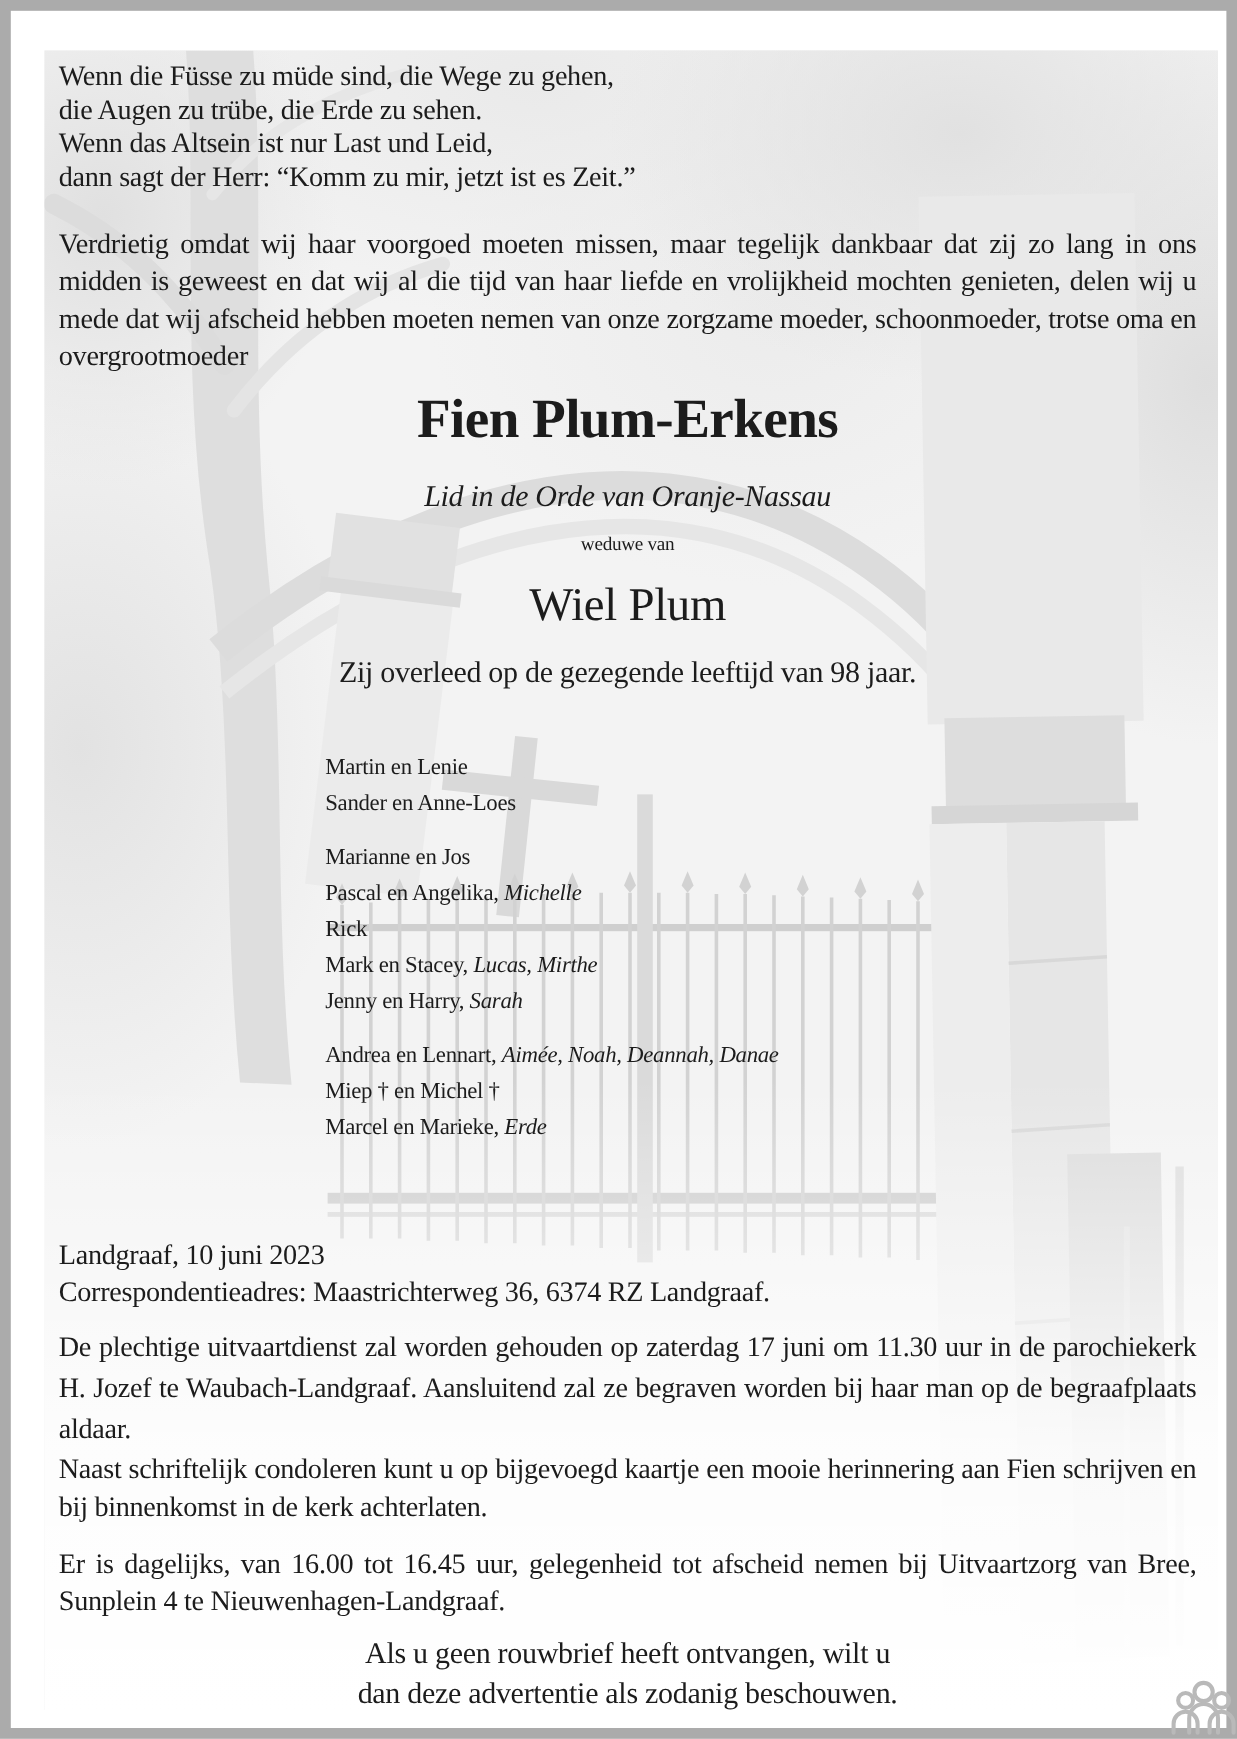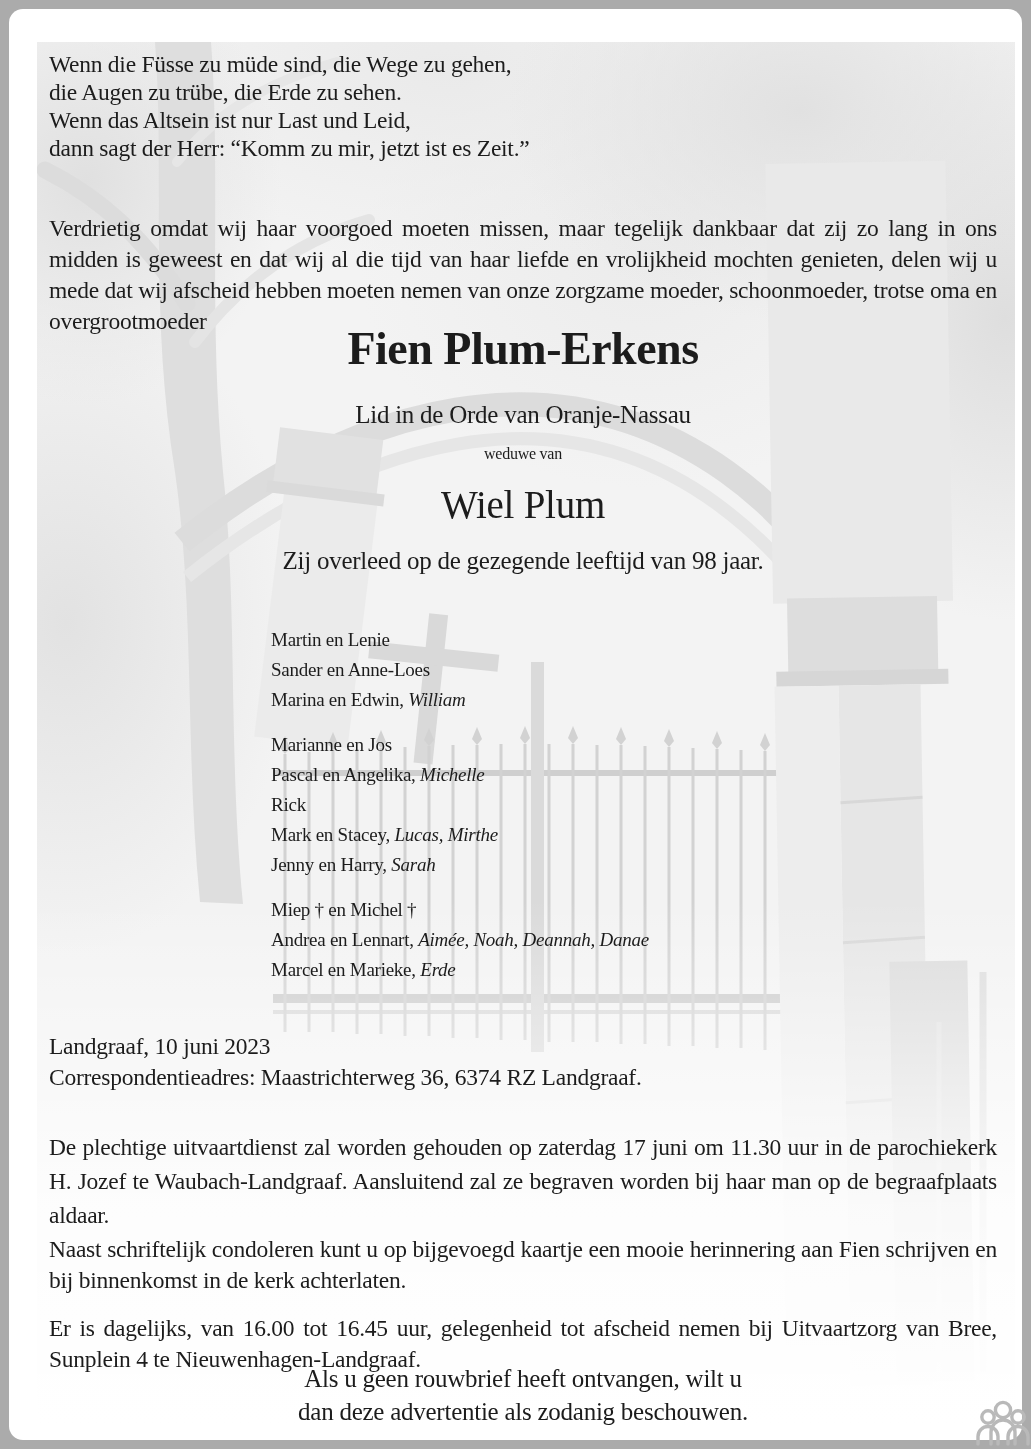--- a/index.html
+++ b/index.html
@@ -1,40 +1,40 @@
 <!DOCTYPE html>
 <html><head>
 <meta charset="utf-8">
 <style>
   html,body{margin:0;padding:0;}
   body{width:1031px;height:1449px;background:#ffffff;font-family:"Liberation Serif", serif;}
   .page{position:relative;width:1031px;height:1449px;background:#ababab;overflow:hidden;}
-  .sheet{position:absolute;left:9px;top:9px;width:1013px;height:1431px;background:#ffffff;border-radius:14px;}
+  .sheet{position:absolute;left:9px;top:9px;width:1013px;height:1431px;background:#ffffff;}
   
   .photo{position:absolute;left:28px;top:33px;width:978px;height:1383px;overflow:hidden;
     background:
       radial-gradient(420px 300px at 78% 5%, #e1e1e1 0%, rgba(225,225,225,0) 70%),
       radial-gradient(300px 420px at 99% 20%, #dedede 0%, rgba(222,222,222,0) 72%),
       radial-gradient(280px 320px at 5% 10%, #e0e0e0 0%, rgba(224,224,224,0) 70%),
       radial-gradient(320px 460px at 3% 42%, #e2e2e2 0%, rgba(226,226,226,0) 72%),
       radial-gradient(520px 280px at 42% 2%, #eaeaea 0%, rgba(234,234,234,0) 70%),
       radial-gradient(380px 300px at 62% 16%, #ececec 0%, rgba(236,236,236,0) 75%),
       #f3f3f3;}
   .photo svg{position:absolute;left:0;top:0;}
   .fade{position:absolute;left:0;top:0;width:100%;height:100%;
     background:linear-gradient(180deg, rgba(255,255,255,0) 0%, rgba(255,255,255,0) 62%, rgba(255,255,255,0.82) 84%, #ffffff 100%);}
   .content{position:absolute;left:0;top:0;width:1031px;height:1449px;color:#1c1c1c;}
   .blk{position:absolute;left:40px;width:948px;letter-spacing:-0.25px;}
   .txt{font-size:23.5px;line-height:31px;}
-  .justify{text-align:justify;margin-top:24px;}
+  .justify{text-align:justify;}
   .center{text-align:center;}
   .poem{top:41px;font-size:23.5px;line-height:28px;}
   .announce{top:180px;}
   .name{top:314px;font-size:46px;line-height:52px;letter-spacing:-0.5px;font-weight:bold;}
-  .honor{top:392px;font-size:25px;}
+  .honor{top:392px;font-size:25px;font-style:italic;}
   .widow{top:436px;font-size:16px;}
   .spouse{top:474px;font-size:39px;line-height:44px;}
   .age{top:538px;font-size:25px;}
   .family{left:262px;top:616px;width:700px;font-size:19px;line-height:30px;letter-spacing:-0.25px;}
   .group + .group{margin-top:15px;}
   .ital{font-style:italic;}
   .dates{top:1022px;}
   .service{top:1097px;line-height:34px;}
   .condolence{top:1201px;}
   .visiting{top:1280px;}
@@ -144,32 +144,31 @@
       <div class="blk center name">Fien Plum-Erkens</div>
       <div class="blk center honor">Lid in de Orde van Oranje-Nassau</div>
       <div class="blk center widow">weduwe van</div>
       <div class="blk center spouse">Wiel Plum</div>
       <div class="blk center age">Zij overleed op de gezegende leeftijd van 98 jaar.</div>
 
       <div class="blk family">
         <div class="group">
           <div><span>Martin en Lenie</span><span class="ital"></span></div>
           <div><span>Sander en Anne-Loes</span><span class="ital"></span></div>
-          <div><span>Marina en Edwin, </span><span class="ital">William</span></div>
         </div>
         <div class="group">
           <div><span>Marianne en Jos</span><span class="ital"></span></div>
           <div><span>Pascal en Angelika, </span><span class="ital">Michelle</span></div>
           <div><span>Rick</span><span class="ital"></span></div>
           <div><span>Mark en Stacey, </span><span class="ital">Lucas, Mirthe</span></div>
           <div><span>Jenny en Harry, </span><span class="ital">Sarah</span></div>
         </div>
         <div class="group">
+          <div><span>Andrea en Lennart, </span><span class="ital">Aimée, Noah, Deannah, Danae</span></div>
           <div><span>Miep † en Michel †</span><span class="ital"></span></div>
-          <div><span>Andrea en Lennart, </span><span class="ital">Aimée, Noah, Deannah, Danae</span></div>
           <div><span>Marcel en Marieke, </span><span class="ital">Erde</span></div>
         </div>
       </div>
 
       <div class="blk txt dates">
         <div>Landgraaf, 10 juni 2023</div>
         <div>Correspondentieadres: Maastrichterweg 36, 6374 RZ Landgraaf.</div>
       </div>
 
       <div class="blk txt justify service">De plechtige uitvaartdienst zal worden gehouden op zaterdag 17 juni om 11.30 uur in de parochiekerk H. Jozef te Waubach-Landgraaf. Aansluitend zal ze begraven worden bij haar man op de begraafplaats aldaar.</div>

